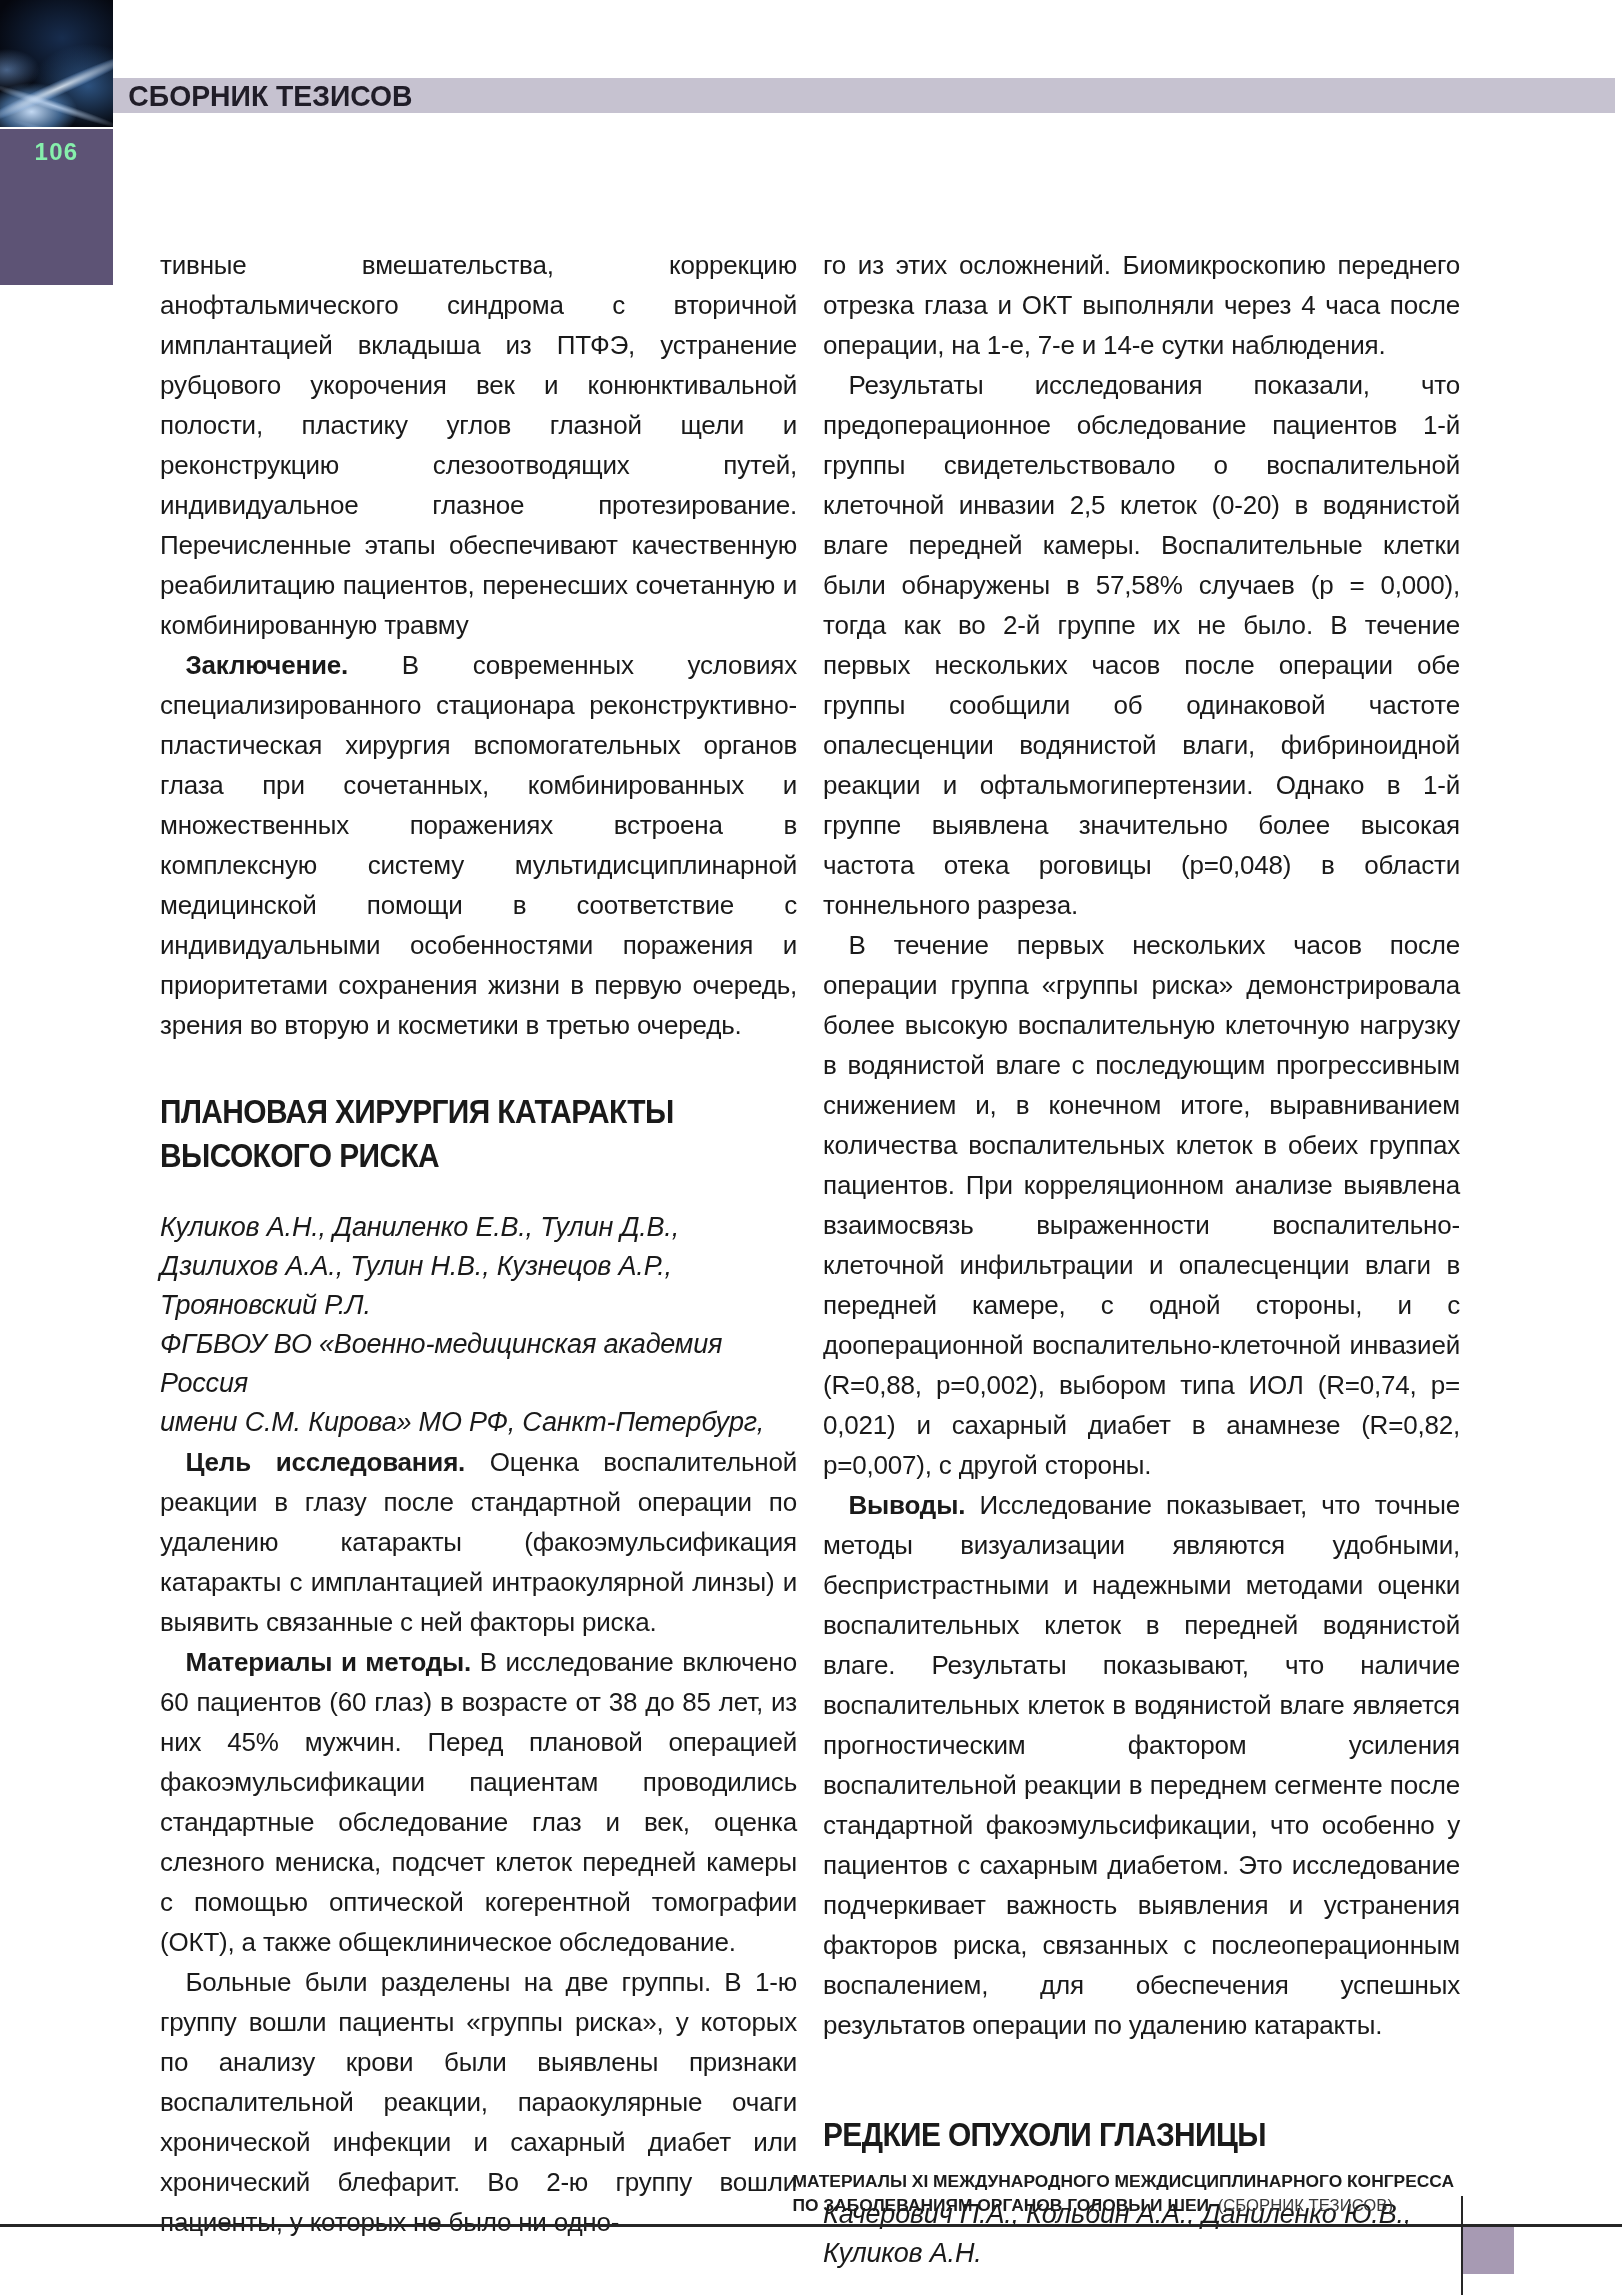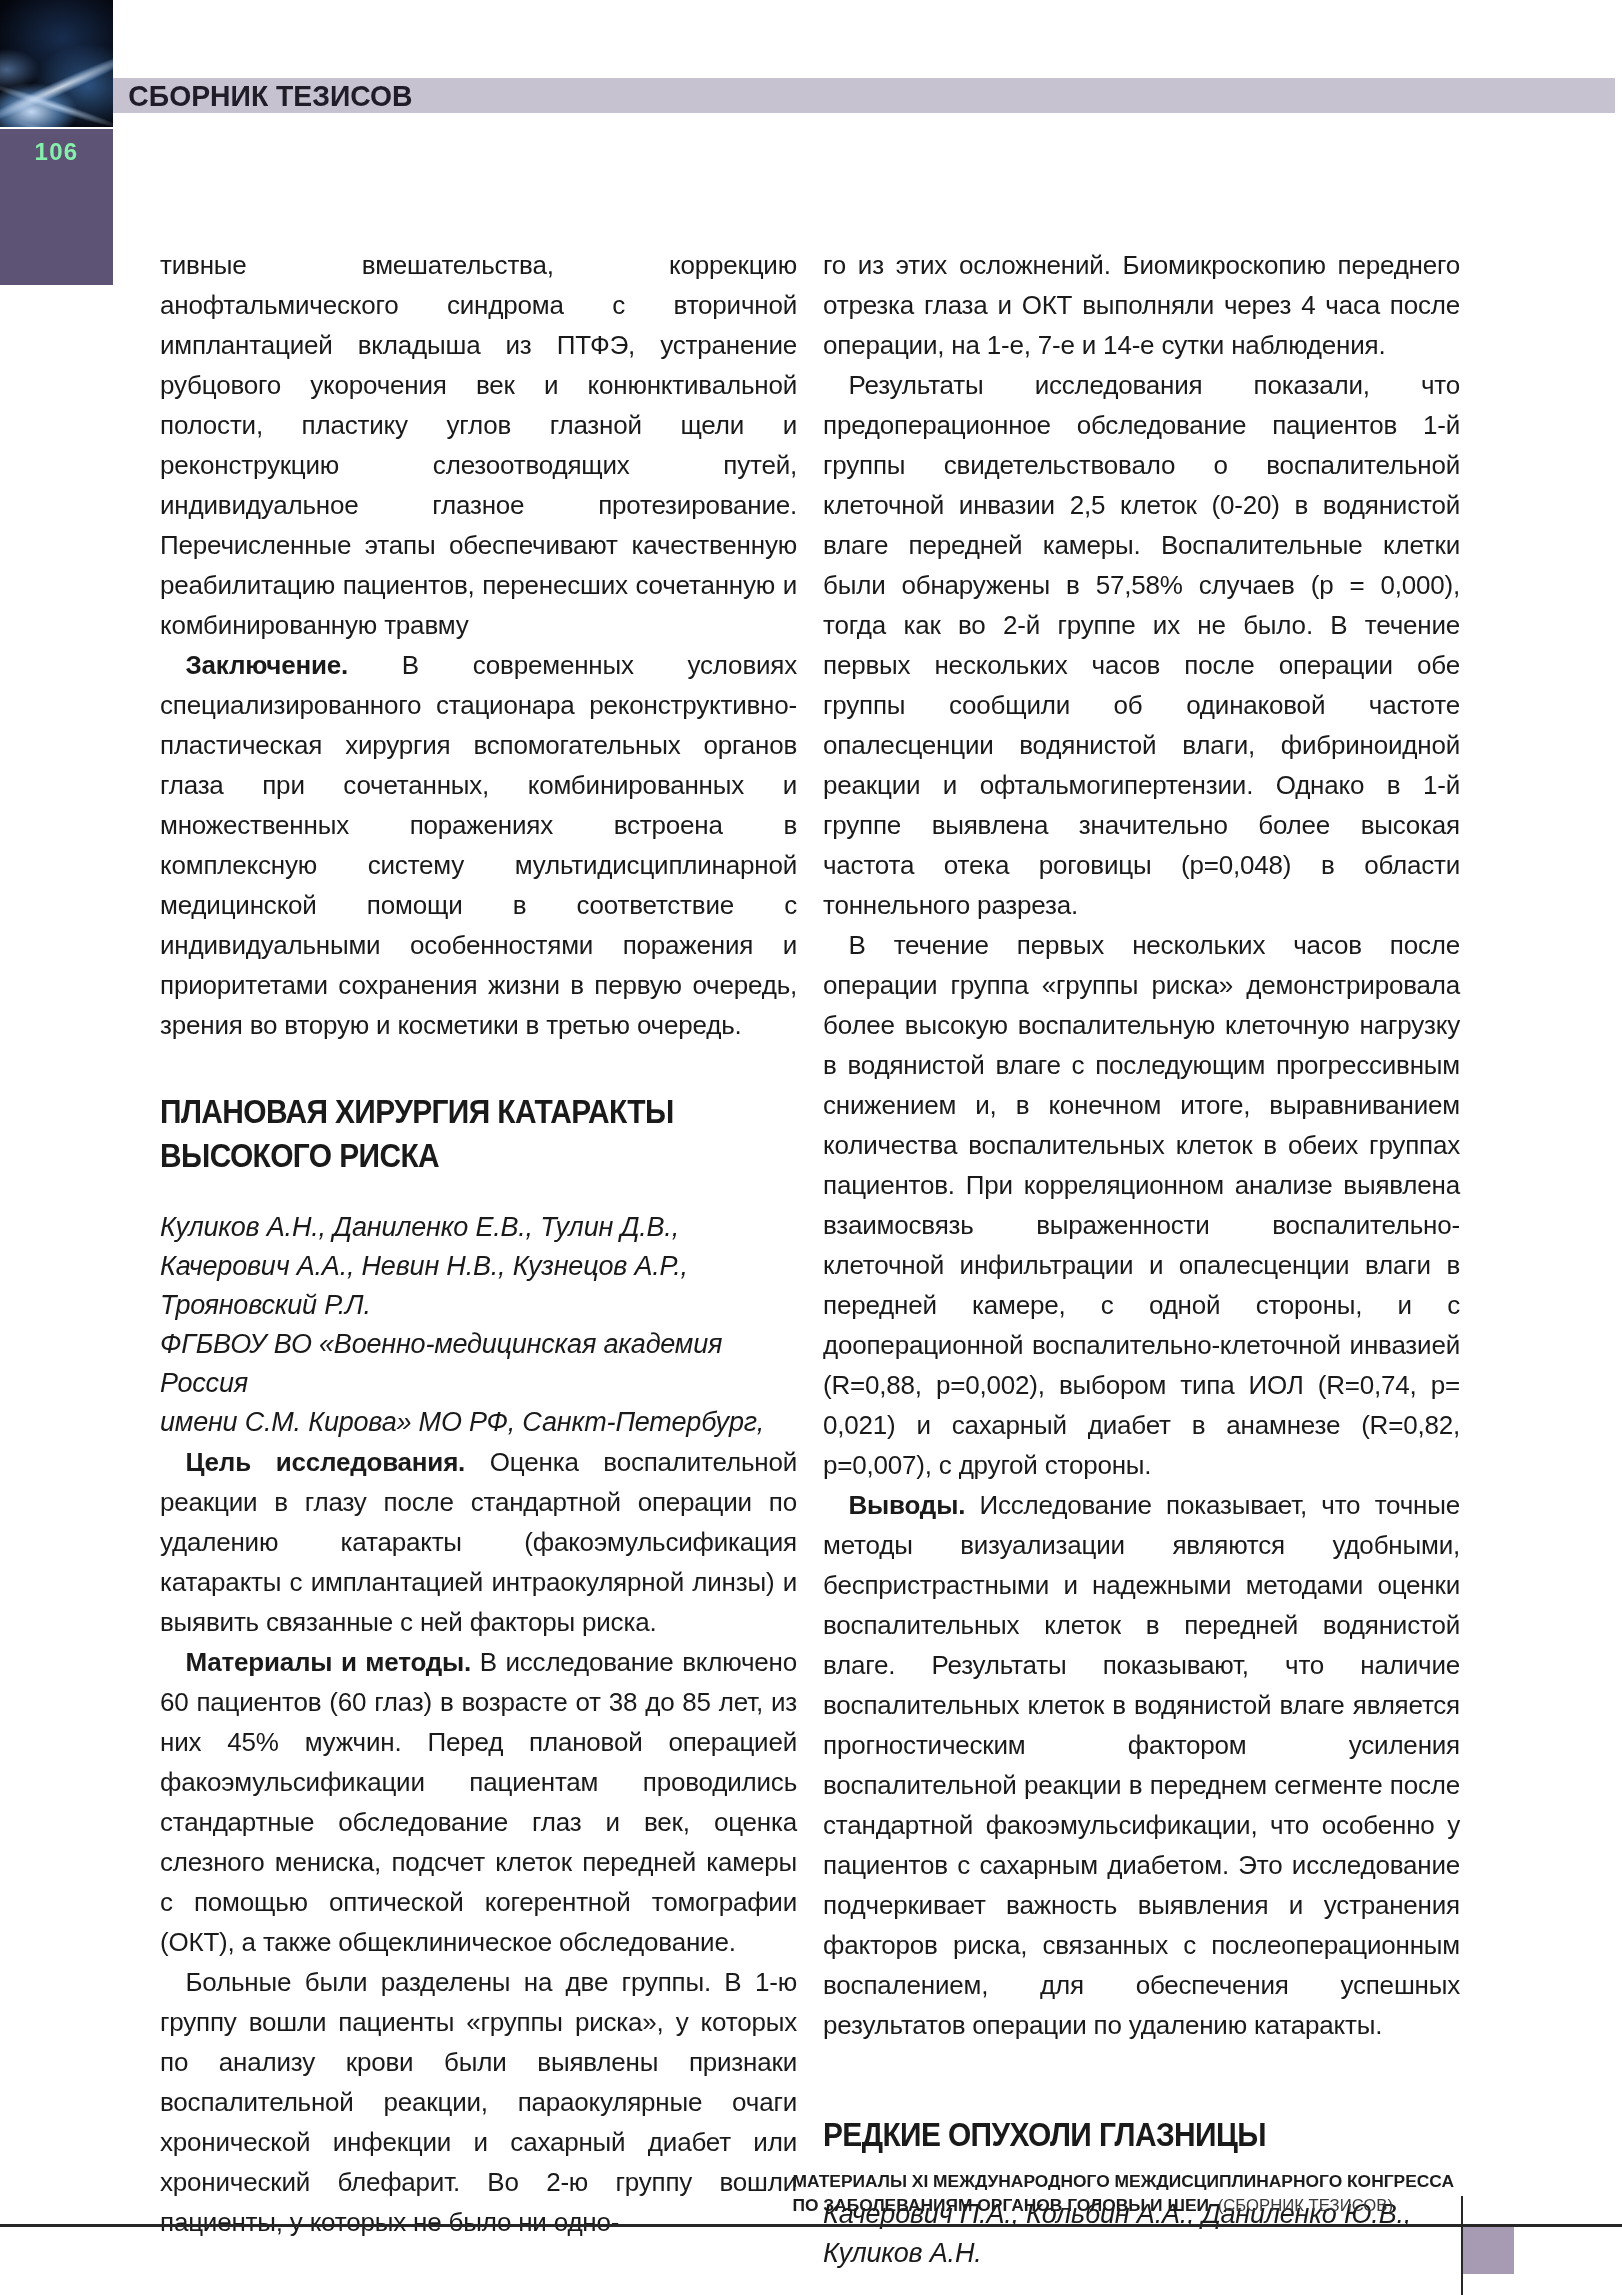--- a/index.html
+++ b/index.html
@@ -122,21 +122,21 @@
 
     <p class="ind"><span class="lead">Заключение.</span><span> В современных условиях специализированного стационара реконструктивно-пластическая хирургия вспомогательных органов глаза при сочетанных, комбинированных и множественных поражениях встроена в комплексную систему мультидисциплинарной медицинской помощи в соответствие с индивидуальными особенностями поражения и приоритетами сохранения жизни в первую очередь, зрения во вторую и косметики в третью очередь.</span></p>
 
     <div class="abstract-title mt-title1">
       <div>ПЛАНОВАЯ ХИРУРГИЯ КАТАРАКТЫ</div>
       <div>ВЫСОКОГО РИСКА</div>
     </div>
 
     <div class="authors mt-authors1">
       <div>Куликов А.Н., Даниленко Е.В., Тулин Д.В.,</div>
-      <div>Качерович А.А., Невин Н.В., Кузнецов А.Р.,</div>
+      <div>Дзилихов А.А., Тулин Н.В., Кузнецов А.Р.,</div>
       <div>Трояновский Р.Л.</div>
       <div>ФГБВОУ ВО «Военно-медицинская академия</div>
       <div>Россия</div>
       <div>имени С.М. Кирова» МО РФ, Санкт-Петербург,</div>
     </div>
 
     <p class="ind mt-goal"><span class="lead">Цель исследования.</span><span> Оценка воспалительной реакции в глазу после стандартной операции по удалению катаракты (факоэмульсификация катаракты с имплантацией интраокулярной линзы) и выявить связанные с ней факторы риска.</span></p>
 
     <p class="ind"><span class="lead">Материалы и методы.</span><span> В исследование включено 60 пациентов (60 глаз) в возрасте от 38 до 85 лет, из них 45% мужчин. Перед плановой операцией факоэмульсификации пациентам проводились стандартные обследование глаз и век, оценка слезного мениска, подсчет клеток передней камеры с помощью оптической когерентной томографии (ОКТ), а также общеклиническое обследование.</span></p>
 

